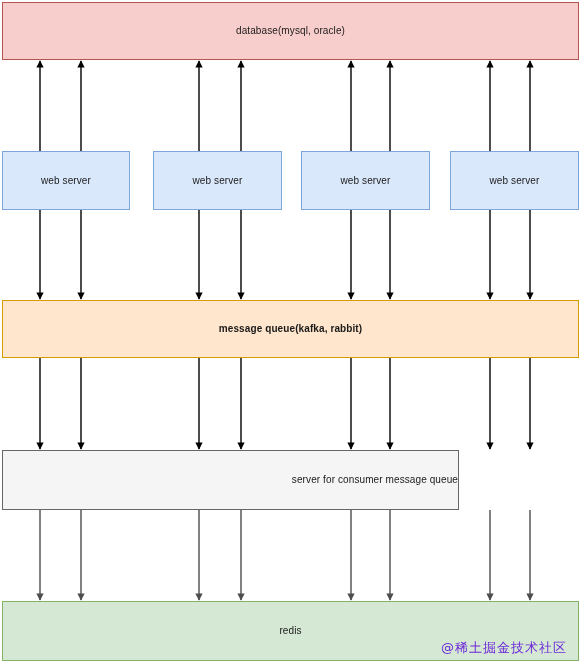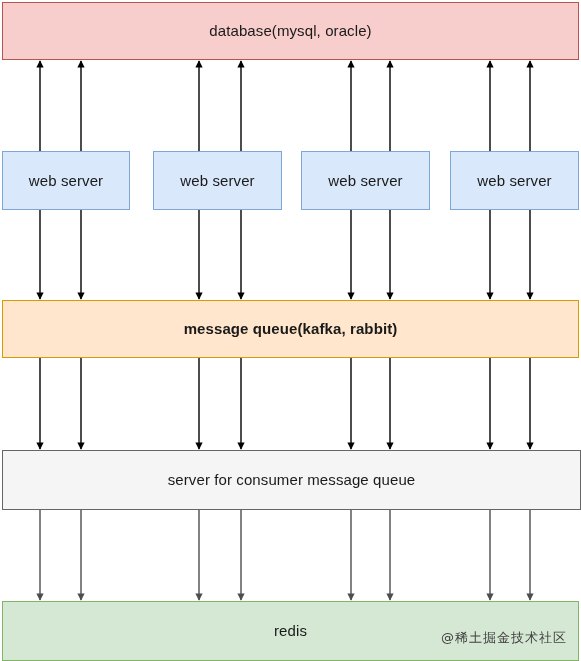--- a/index.html
+++ b/index.html
@@ -16,21 +16,21 @@
     overflow: hidden;
   }
   .node {
     position: absolute;
     box-sizing: border-box;
     display: flex;
     align-items: center;
     justify-content: center;
     border-width: 1px;
     border-style: solid;
-    font-size: 15px;
+    font-size: 10px;
     color: #1a1a1a;
     text-align: center;
     letter-spacing: 0.1px;
   }
   .node-label {
     display: block;
     line-height: 1.2;
   }
   
   .db {
@@ -58,23 +58,23 @@
     position: absolute;
     left: 0;
     top: 0;
     width: 581px;
     height: 661px;
     pointer-events: none;
   }
   .watermark {
     position: absolute;
     right: 14px;
-    bottom: 14px;
+    bottom: 4px;
     font-size: 13px;
-    color: #404040;
+    color: #6d28d9;
     letter-spacing: 1px;
     font-family: "DejaVu Sans", sans-serif;
     user-select: none;
   }
 </style>
 </head>
 <body>
 
 <div id="diagram">
 
@@ -137,21 +137,21 @@
     <span class="node-label">web server</span>
   </div>
   <div class="node web" style="left:450px; top:151px; width:129px; height:59px;">
     <span class="node-label">web server</span>
   </div>
 
   <div class="node mq" style="left:2px; top:300px; width:577px; height:58px;font-weight:bold;">
     <span class="node-label">message queue(kafka, rabbit)</span>
   </div>
 
-  <div class="node consumer" style="left:2px; top:450px; width:579px; height:60px;">
+  <div class="node consumer" style="left:2px; top:450px; width:457px; height:60px;justify-content:flex-end;">
     <span class="node-label">server for consumer message queue</span>
   </div>
 
   <div class="node redis" style="left:2px; top:601px; width:577px; height:60px;justify-content:center;">
     <span class="node-label">redis</span>
   </div>
 
   <div class="watermark">@稀土掘金技术社区</div>
 
 </div>

